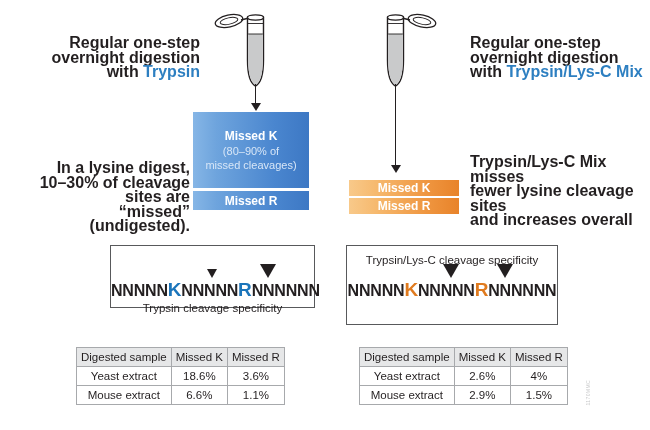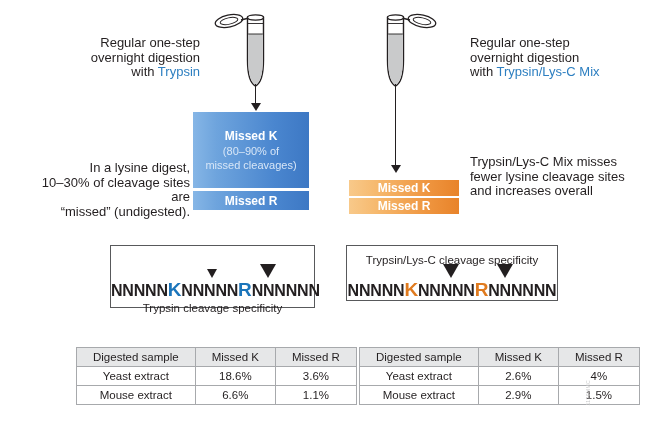--- a/index.html
+++ b/index.html
@@ -10,23 +10,24 @@
     color:#231f20;
     overflow:hidden;
     position:relative;
   }
   .fig{position:absolute;inset:0;}
 
   .abs{position:absolute;}
 
   
   .desc{
-    font-size:13px;
+    font-size:16px;
     line-height:14.5px;
     color:#231f20;
+    font-weight:bold;
   }
   .desc .hl-blue{color:#2d7fc1;}
   .t-right{text-align:right;}
   .t-left{text-align:left;}
 
   
   .tube{position:absolute;}
 
   
   .arrow-line{position:absolute;background:#231f20;width:1.4px;}
@@ -111,21 +112,21 @@
 
   
   table.data{
     position:absolute;
     border-collapse:collapse;
     font-size:11.5px;
     background:#ffffff;
   }
   table.data th, table.data td{
     border:1px solid #a7a9ac;
-    padding:3px 16px;
+    padding:3px 4px;
     font-weight:normal;
     color:#231f20;
     white-space:nowrap;
   }
   table.data thead th{
     background:#e6e7e8;
     text-align:left;
   }
   table.data thead th.num{text-align:center;}
   table.data tbody td.label{text-align:center;}
@@ -249,21 +250,21 @@
   <div class="bar bar-orange" style="left:349px;top:198px;width:110px;height:16px;">
     <div>Missed R</div>
   </div>
 
   <div class="abs desc t-left" style="left:470px;top:155px;width:175px;">
     <div>Trypsin/Lys-C Mix misses</div>
     <div>fewer lysine cleavage sites</div>
     <div>and increases overall</div>
   </div>
 
-  <div class="spec-box" style="left:346px;top:245px;width:212px;height:56px;">
+  <div class="spec-box" style="left:346px;top:245px;width:212px;height:80px;">
     <div class="spec-title" style="top:8px;">Trypsin/Lys-C cleavage specificity</div>
     <div class="seq" style="top:33px;">
       <span>NNNNN</span><span class="k-orange">K</span><span>NNNNN</span><span class="r-orange">R</span><span>NNNNNN</span>
     </div>
     <div class="tri" style="left:96px;top:18px;border-left-width:8px;border-right-width:8px;border-top-width:14px;"></div>
     <div class="tri" style="left:150px;top:18px;border-left-width:8px;border-right-width:8px;border-top-width:14px;"></div>
   </div>
 
   <table class="data" style="left:359px;top:347px;">
     <thead>

